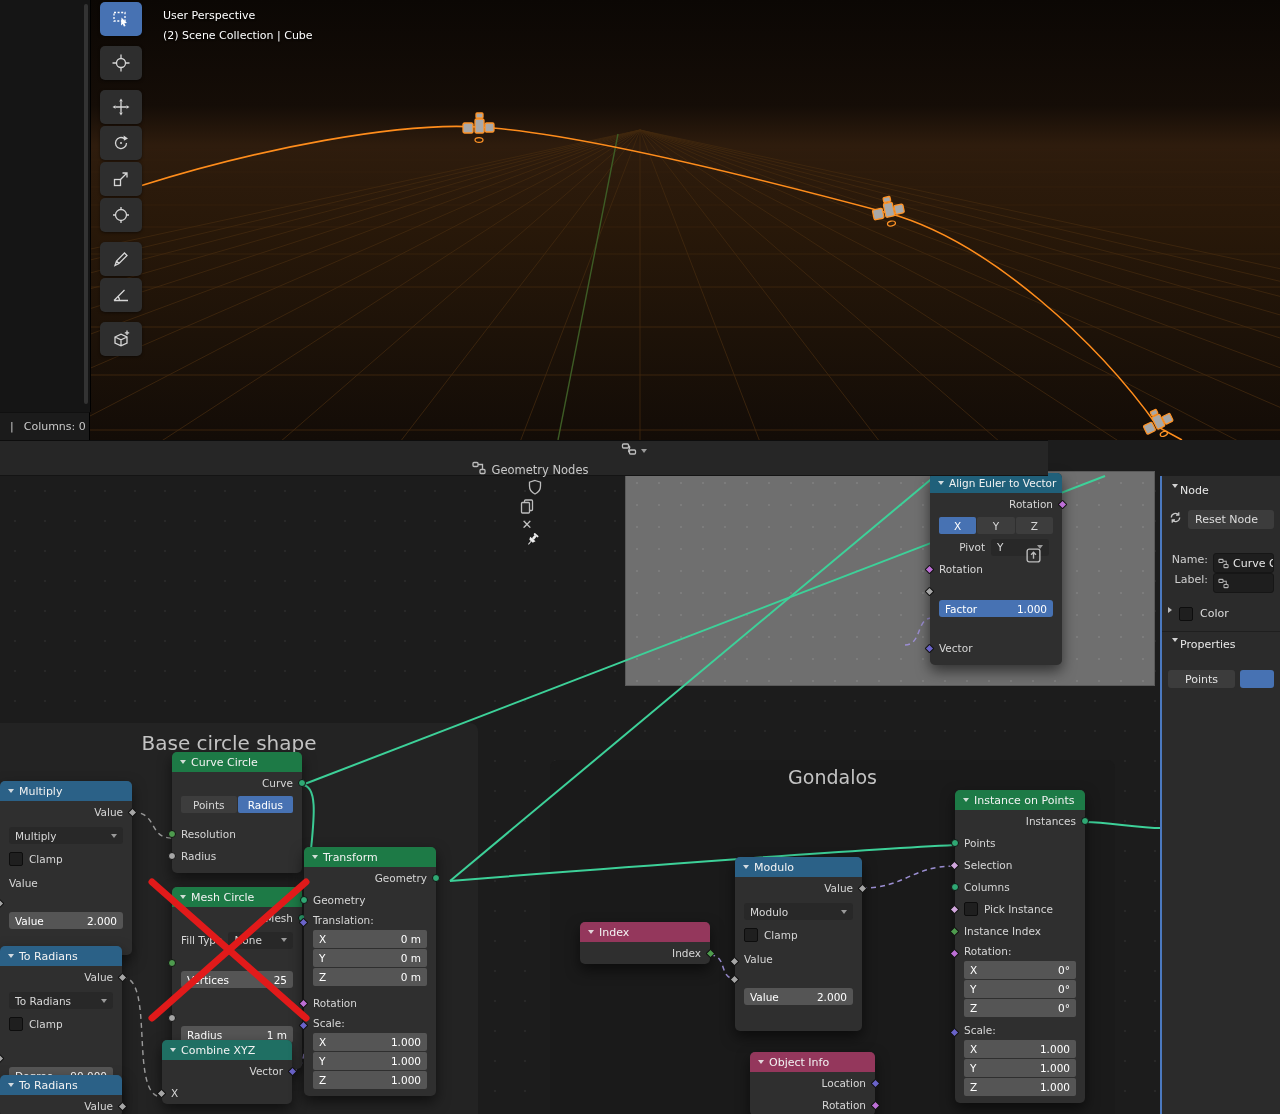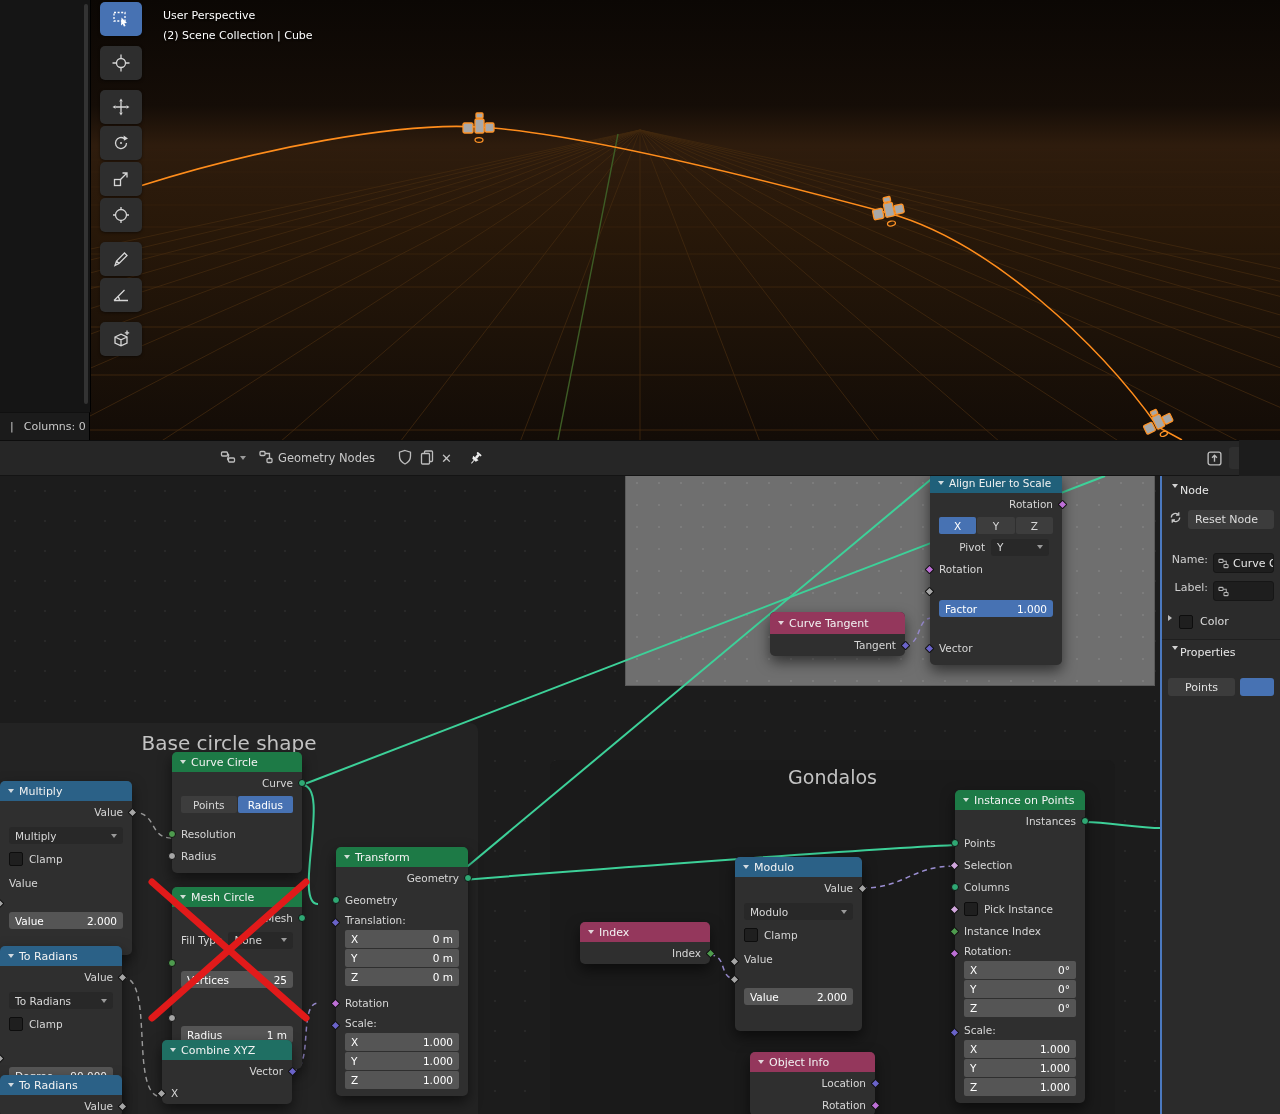--- a/index.html
+++ b/index.html
@@ -17,22 +17,22 @@
   .vp-overlay{left:163px;top:6px;font-size:11px;color:#fff;line-height:20px;text-shadow:0 1px 2px #000;z-index:4;}
   .toolbar{left:100px;top:2px;width:44px;display:flex;flex-direction:column;gap:2px;z-index:4;}
   .tool{width:42px;height:34px;background:#2e2e2e;border-radius:5px;display:flex;align-items:center;justify-content:center;
         box-shadow:0 1px 3px rgba(0,0,0,.5);}
   .tool.active{background:#4772b3;}
   .tool svg{width:20px;height:20px;stroke:#d6d6d6;fill:none;stroke-width:1.3;}
   .tool.active svg{stroke:#fff;}
   .tgap{height:6px;}
 
   
-  .ne-header{left:0;top:440px;width:1239px;height:36px;background:#262626;border-bottom:1px solid #141414;
-    border-top:1px solid #0d0d0d;z-index:6;display:flex;align-items:center;box-sizing:border-box;}
+  .ne-header{left:0;top:440px;width:1048px;height:36px;background:#262626;border-bottom:1px solid #141414;
+    border-top:1px solid #0d0d0d;z-index:6;display:flex;align-items:center;box-sizing:border-box;flex-direction:column;}
   .hd-item{display:flex;align-items:center;gap:4px;color:#c8c8c8;font-size:11.5px;}
   .hd-icon svg{width:16px;height:16px;stroke:#bdbdbd;fill:none;stroke-width:1.3;}
   .ddc{width:0;height:0;border-left:3.5px solid transparent;border-right:3.5px solid transparent;border-top:4px solid #9a9a9a;}
 
   
   .editor-bg{left:0;top:476px;width:1280px;height:638px;background:#1c1c1c;
     background-image:radial-gradient(#282828 1px,transparent 1.3px);background-size:30px 30px;}
   .frame{border-radius:8px;z-index:1;}
   .frame-label{text-align:center;color:#c4c4c4;}
   .lightpanel{left:625px;top:471px;width:530px;height:215px;background:#6f6f6f;z-index:1;
@@ -453,21 +453,21 @@
     <div class="nr out">
         <span>Vector</span>
         <span class="sk r d vec"></span>
       </div>
     <div class="nr">
         <span class="sk l d flt"></span>
         <span>X</span>
       </div>
   </div>
 
-  <div class="nd" style="left:336px;top:847px;width:132px">
+  <div class="nd" style="left:304px;top:847px;width:132px">
     <div class="nh" style="background:#1d7a46">
       <span class="tri"></span>
       <span>Transform</span>
     </div>
     <div class="nr out">
         <span>Geometry</span>
         <span class="sk r geo"></span>
       </div>
     <div class="nr">
         <span class="sk l geo"></span>
@@ -640,21 +640,21 @@
           <span>Z</span>
           <span>1.000</span>
         </div>
     </div>
     <div class="spacer6"></div>
   </div>
 
   <div class="nd" style="left:930px;top:473px;width:132px">
     <div class="nh" style="background:#20607a">
       <span class="tri"></span>
-      <span style="font-size:10.5px">Align Euler to Scale</span>
+      <span style="font-size:10.5px">Align Euler to Vector</span>
     </div>
     <div class="nr out">
         <span>Rotation</span>
         <span class="sk r d rot"></span>
       </div>
     <div class="btns">
       <span class="b on">X</span>
       <span class="b">Y</span>
       <span class="b">Z</span>
     </div>
@@ -676,30 +676,20 @@
           <span>1.000</span>
         </div>
       </div>
     <div class="nr">
         <span class="sk l d vec"></span>
         <span>Vector</span>
       </div>
     <div class="spacer6"></div>
   </div>
 
-  <div class="nd" style="left:770px;top:612px;width:135px">
-    <div class="nh" style="background:#94375c;height:22px">
-      <span class="tri"></span>
-      <span>Curve Tangent</span>
-    </div>
-    <div class="nr out">
-        <span>Tangent</span>
-        <span class="sk r d vec"></span>
-      </div>
-  </div>
 
   <svg class="abs redx" style="left:140px;top:868px;width:180px;height:162px">
     <line x1="12" y1="14" x2="166" y2="150" stroke="#e11a1a" stroke-width="7" stroke-linecap="round"></line>
     <line x1="166" y1="14" x2="12" y2="150" stroke="#e11a1a" stroke-width="7" stroke-linecap="round"></line>
   </svg>
 
   <aside class="abs sidebar">
     <div class="sb-sec" style="margin-top:8px">
       <span class="tri"></span>
       <span>Node</span>
@@ -716,21 +706,21 @@
       <span class="sb-lbl">Name:</span>
       <div class="sb-field">
         <svg viewBox="0 0 12 12" style="width:11px;height:11px;stroke:#b5b5b5;fill:none;stroke-width:1.1;flex:none">
           <rect x="1" y="1.5" width="4.5" height="3.5" rx="0.8"></rect>
             <rect x="6.5" y="7" width="4.5" height="3.5" rx="0.8"></rect>
             <path d="M5.5 3.5 H9 V7"></path>
         </svg>
         <span>Curve Circle</span>
       </div>
     </div>
-    <div class="sb-row" style="margin-top:8px">
+    <div class="sb-row" style="">
       <span class="sb-lbl">Label:</span>
       <div class="sb-field">
         <svg viewBox="0 0 12 12" style="width:11px;height:11px;stroke:#b5b5b5;fill:none;stroke-width:1.1;flex:none">
           <rect x="1" y="1.5" width="4.5" height="3.5" rx="0.8"></rect>
             <rect x="6.5" y="7" width="4.5" height="3.5" rx="0.8"></rect>
             <path d="M5.5 3.5 H9 V7"></path>
         </svg>
       </div>
     </div>
     <div class="sb-row" style="margin-top:14px;gap:7px">

